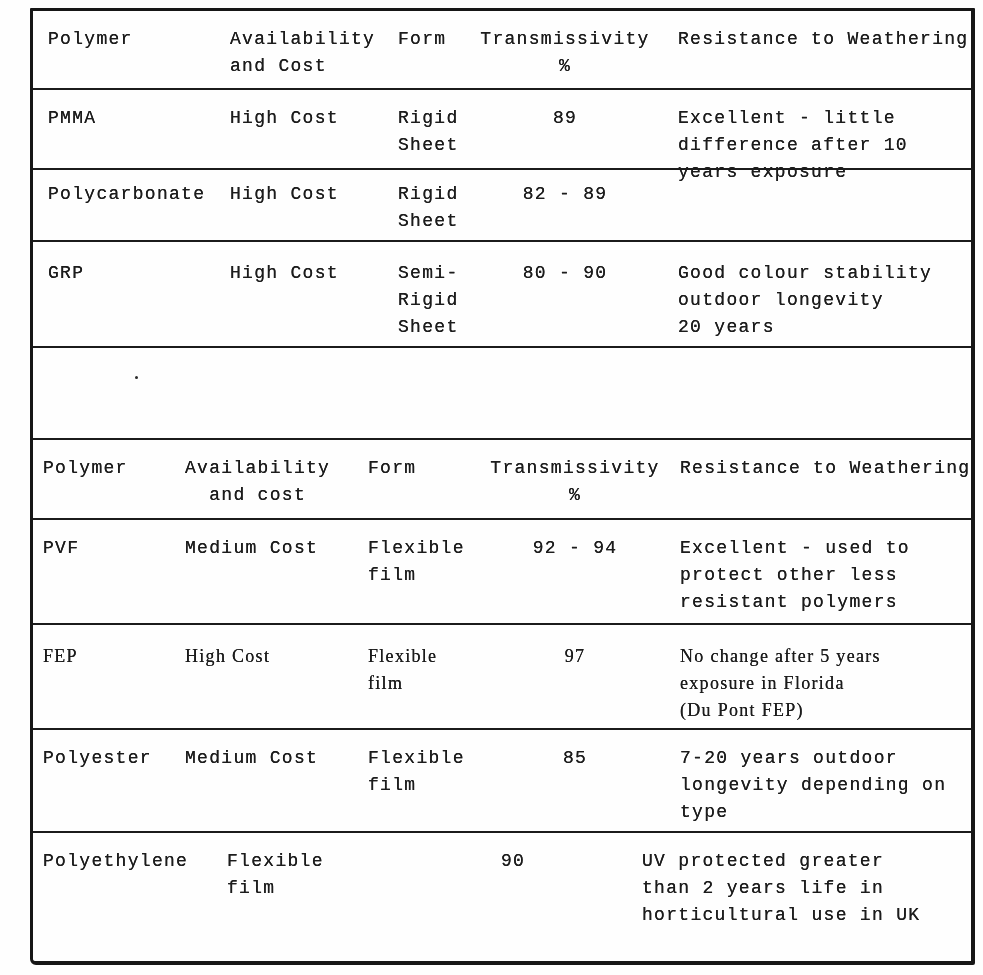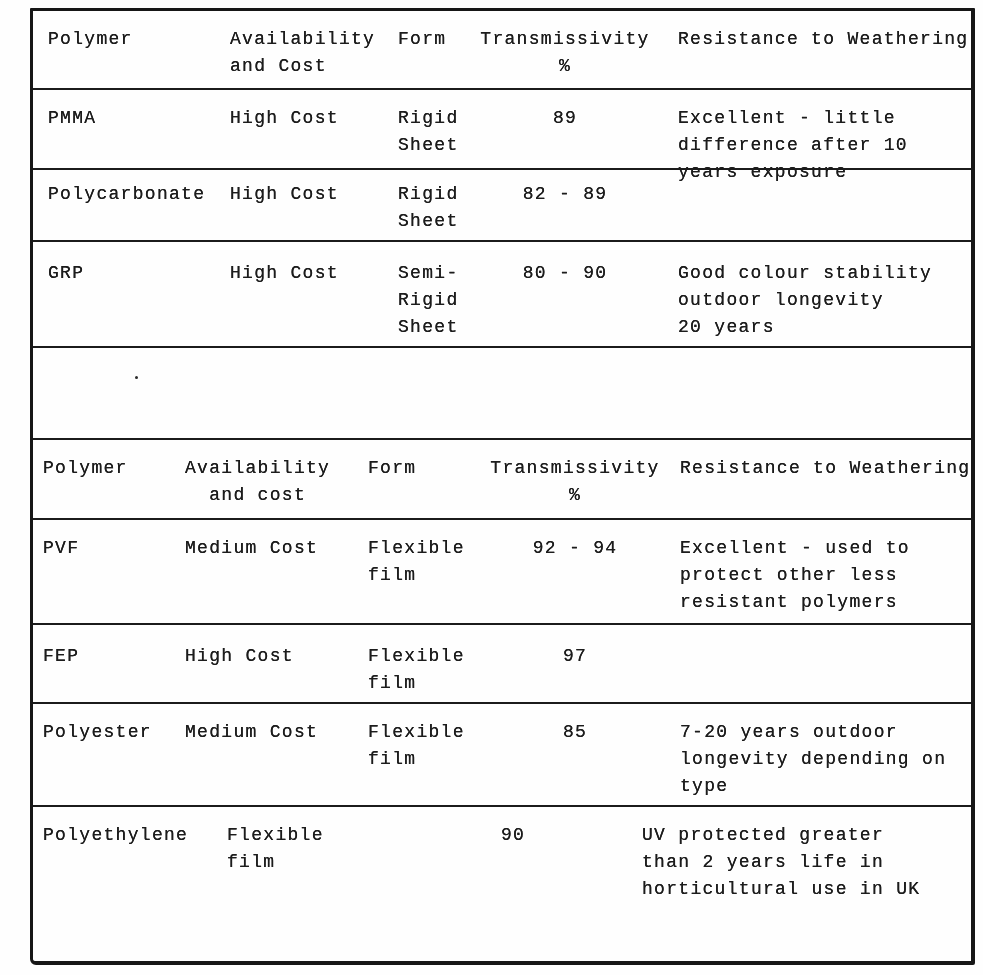--- a/index.html
+++ b/index.html
@@ -61,21 +61,21 @@
   
   .h-hdr1 { height: 79px; }
   .h-pmma { height: 80px; }
   .h-pc   { height: 72px; padding-top: 0; }
   .h-pc .cell { padding-top: 11px; }
   .h-grp  { height: 106px; }
   .h-grp .cell { padding-top: 18px; }
   .h-gap  { height: 92px; border-bottom: 2px solid #1b1b1b; }
   .h-hdr2 { height: 80px; }
   .h-pvf  { height: 105px; }
-  .h-fep  { height: 79px; }
+  .h-fep  { height: 105px; font-family: Liberation Serif, serif; }
   .h-fep .cell { padding-top: 18px; }
   .h-pes  { height: 103px; }
   .h-pe   { height: 100px; }
   .speck {
     position: absolute;
     left: 102px;
     top: 28px;
     width: 3px;
     height: 3px;
     background: #2a2a2a;
@@ -156,20 +156,23 @@
 protect other less
 resistant polymers</div>
       </div>
 
       <div class="row t2 h-fep">
         <div class="cell c1">FEP</div>
         <div class="cell c2">High Cost</div>
         <div class="cell c3">Flexible
 film</div>
         <div class="cell c4">97</div>
+        <div class="cell c5">No change after 5 years
+exposure in Florida
+(Du Pont FEP)</div>
       </div>
 
       <div class="row t2 h-pes">
         <div class="cell c1">Polyester</div>
         <div class="cell c2">Medium Cost</div>
         <div class="cell c3">Flexible
 film</div>
         <div class="cell c4">85</div>
         <div class="cell c5">7-20 years outdoor
 longevity depending on

